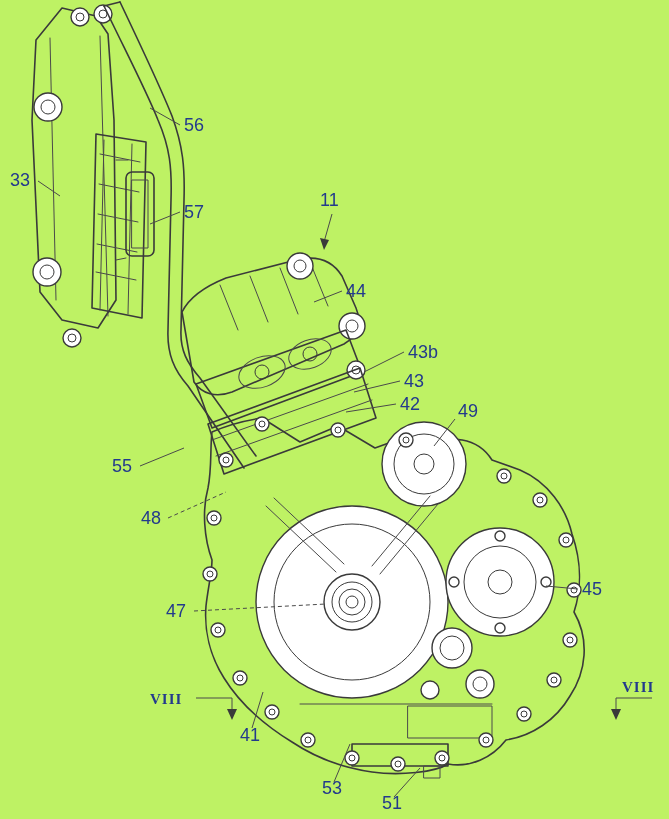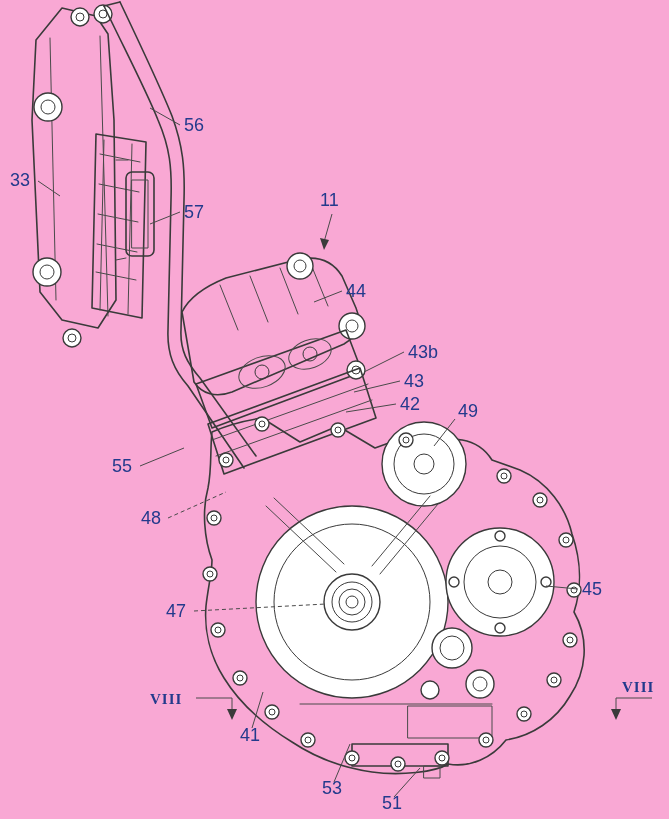--- a/index.html
+++ b/index.html
@@ -1,20 +1,20 @@
 <!DOCTYPE html>
 <html><head>
 <meta charset="utf-8">
 <style>
   html,body { margin:0; padding:0; background:#ffffff; }
   .figure {
     position: relative;
     width: 669px;
     height: 819px;
-    background: #f9a8d4;
+    background: #bef264;
     font-family: "Liberation Sans", sans-serif;
     overflow: hidden;
   }
   svg { display:block; }
   .ln   { stroke:#3a3a3a; fill:none; stroke-width:1.6; stroke-linejoin:round; stroke-linecap:round; }
   .ln2  { stroke:#4a4a4a; fill:none; stroke-width:1; stroke-linejoin:round; stroke-linecap:round; }
   .bolt { stroke:#3a3a3a; fill:#ffffff; stroke-width:1.4; }
   .boltin { stroke:#3a3a3a; fill:none; stroke-width:1; }
   .leader { stroke:#4a4a4a; fill:none; stroke-width:1; }
   .leader-dash { stroke:#4a4a4a; fill:none; stroke-width:1; stroke-dasharray:4 3; }

